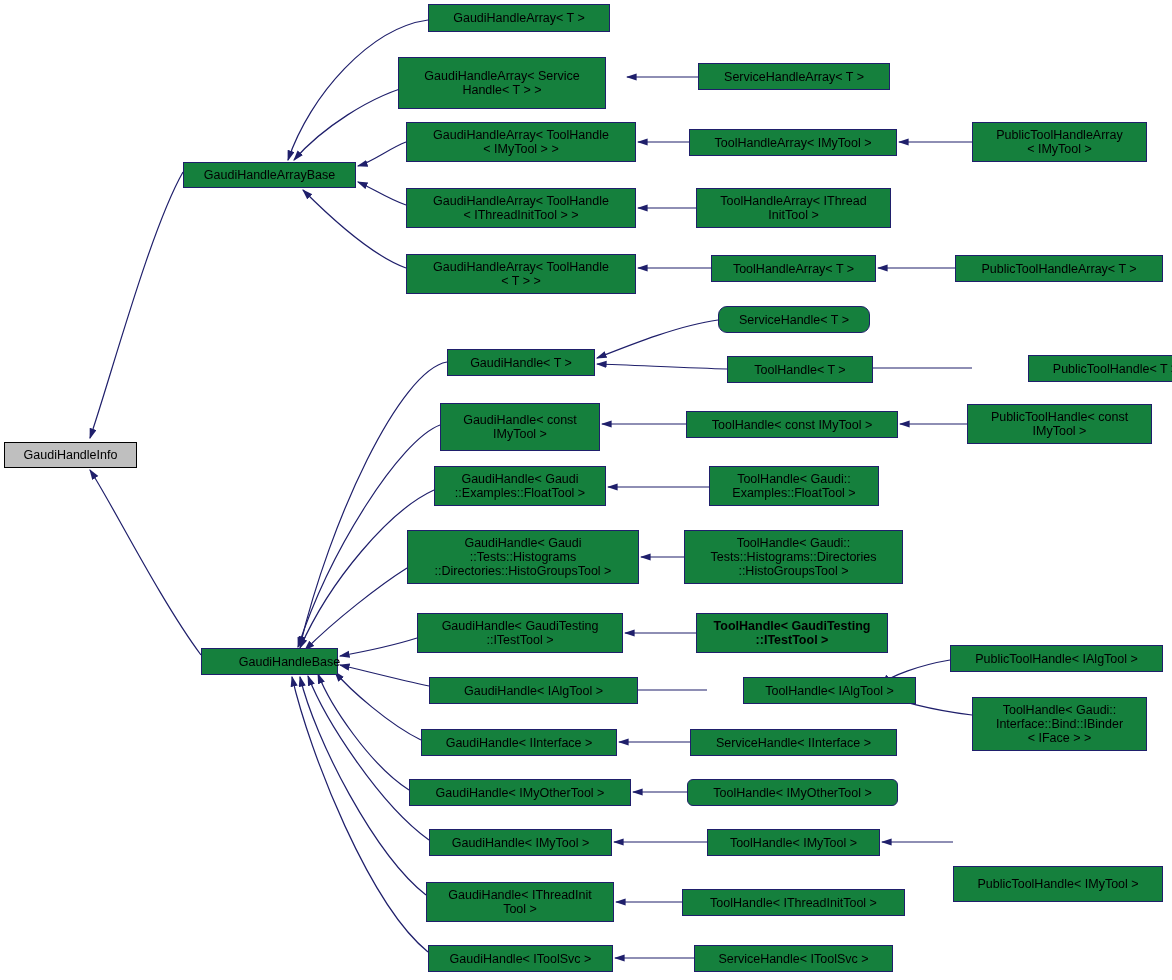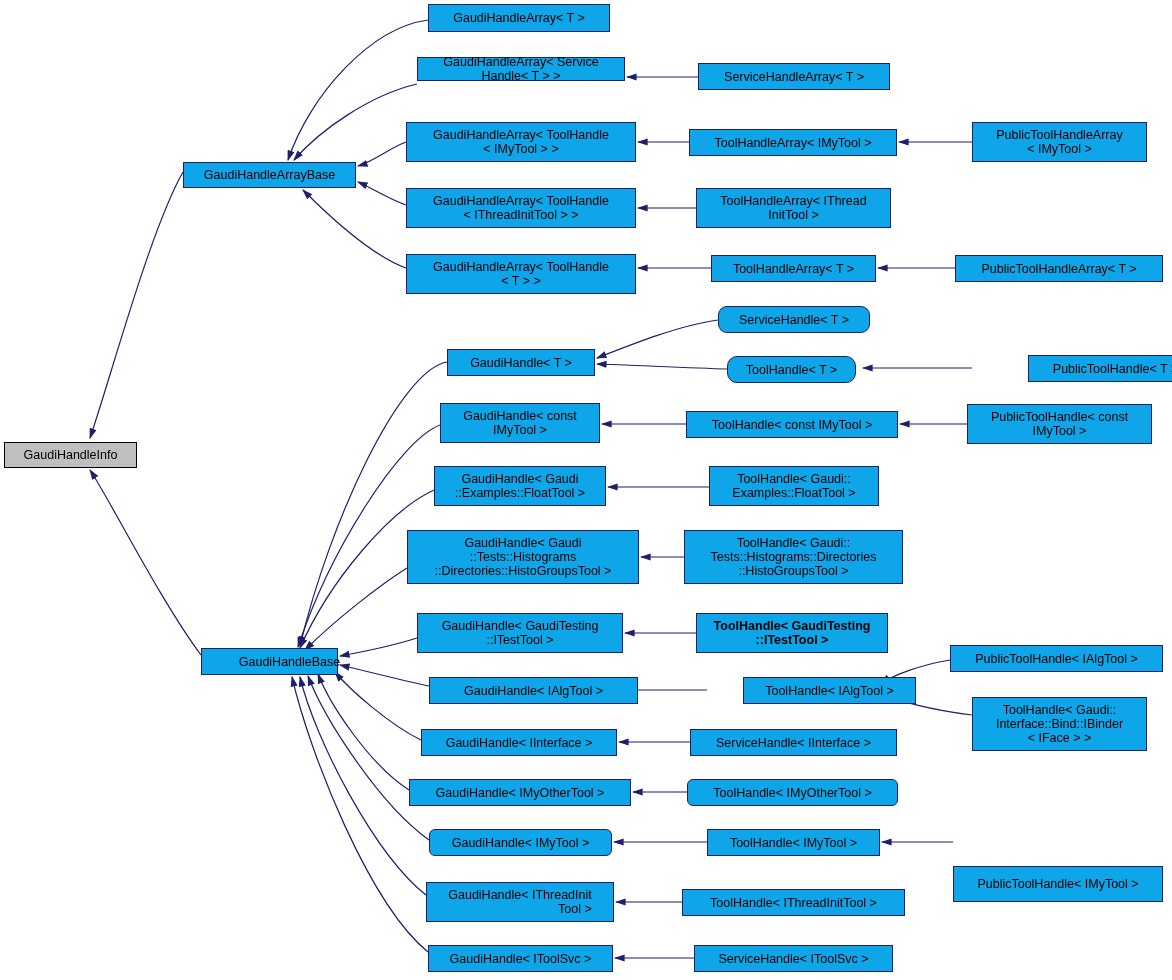--- a/index.html
+++ b/index.html
@@ -20,21 +20,21 @@
     left: 0;
     top: 0;
     width: 1172px;
     height: 980px;
     pointer-events: none;
   }
   .node {
     position: absolute;
     box-sizing: border-box;
     border: 1px solid #1f1f6b;
-    background: #0ea5e9;
+    background: #15803d;
     color: #000000;
     font-size: 12.5px;
     line-height: 14px;
     display: flex;
     align-items: center;
     justify-content: center;
     text-align: center;
     padding: 1px 4px;
     white-space: pre-line;
   }
@@ -94,42 +94,42 @@
         <path d="M 426 895 C 375 855, 315 740, 300 677" fill="none" stroke="#1f1f6b" stroke-width="1.2" marker-end="url(#arrow)"></path>
         <path d="M 682 902 L 616 902" fill="none" stroke="#1f1f6b" stroke-width="1.2" marker-end="url(#arrow)"></path>
         <path d="M 428 952 C 370 905, 310 755, 292 677" fill="none" stroke="#1f1f6b" stroke-width="1.2" marker-end="url(#arrow)"></path>
         <path d="M 694 958 L 615 958" fill="none" stroke="#1f1f6b" stroke-width="1.2" marker-end="url(#arrow)"></path>
       </g>
   </svg>
   <div id="node-layer">
       <div class="node root" style="left: 4px; top: 442px; width: 133px; height: 26px;">GaudiHandleInfo</div>
       <div class="node" style="left: 183px; top: 162px; width: 173px; height: 26px;">GaudiHandleArrayBase</div>
       <div class="node" style="left: 428px; top: 4px; width: 182px; height: 28px;">GaudiHandleArray&lt; T &gt;</div>
-      <div class="node" style="left: 417px; top: 57px; width: 208px; height: 24px;">GaudiHandleArray&lt; Service
+      <div class="node" style="left: 398px; top: 57px; width: 208px; height: 52px;">GaudiHandleArray&lt; Service
 Handle&lt; T &gt; &gt;</div>
       <div class="node" style="left: 406px; top: 122px; width: 230px; height: 40px;">GaudiHandleArray&lt; ToolHandle
 &lt; IMyTool &gt; &gt;</div>
       <div class="node" style="left: 406px; top: 188px; width: 230px; height: 40px;">GaudiHandleArray&lt; ToolHandle
 &lt; IThreadInitTool &gt; &gt;</div>
       <div class="node" style="left: 406px; top: 254px; width: 230px; height: 40px;">GaudiHandleArray&lt; ToolHandle
 &lt; T &gt; &gt;</div>
       <div class="node" style="left: 698px; top: 63px; width: 192px; height: 27px;">ServiceHandleArray&lt; T &gt;</div>
       <div class="node" style="left: 689px; top: 129px; width: 208px; height: 27px;">ToolHandleArray&lt; IMyTool &gt;</div>
       <div class="node" style="left: 696px; top: 188px; width: 195px; height: 40px;">ToolHandleArray&lt; IThread
 InitTool &gt;</div>
       <div class="node" style="left: 711px; top: 255px; width: 165px; height: 27px;">ToolHandleArray&lt; T &gt;</div>
       <div class="node" style="left: 972px; top: 122px; width: 175px; height: 40px;">PublicToolHandleArray
 &lt; IMyTool &gt;</div>
       <div class="node" style="left: 955px; top: 255px; width: 208px; height: 27px;">PublicToolHandleArray&lt; T &gt;</div>
       <div class="node" style="left: 201px; top: 648px; width: 137px; height: 27px; padding-left: 44px;">GaudiHandleBase</div>
       <div class="node" style="left: 447px; top: 349px; width: 148px; height: 27px;">GaudiHandle&lt; T &gt;</div>
       <div class="node" style="left: 718px; top: 306px; width: 152px; height: 27px; border-radius: 9px;">ServiceHandle&lt; T &gt;</div>
-      <div class="node" style="left: 727px; top: 356px; width: 129px; height: 27px; border-radius: 10px;">ToolHandle&lt; T &gt;</div>
+      <div class="node" style="left: 727px; top: 356px; width: 146px; height: 27px;">ToolHandle&lt; T &gt;</div>
       <div class="node" style="left: 1028px; top: 355px; width: 175px; height: 27px;">PublicToolHandle&lt; T &gt;</div>
-      <div class="node" style="left: 440px; top: 403px; width: 160px; height: 40px;">GaudiHandle&lt; const
+      <div class="node" style="left: 440px; top: 403px; width: 160px; height: 48px;">GaudiHandle&lt; const
 IMyTool &gt;</div>
       <div class="node" style="left: 686px; top: 411px; width: 212px; height: 27px;">ToolHandle&lt; const IMyTool &gt;</div>
       <div class="node" style="left: 967px; top: 404px; width: 185px; height: 40px;">PublicToolHandle&lt; const
 IMyTool &gt;</div>
       <div class="node" style="left: 434px; top: 466px; width: 172px; height: 40px;">GaudiHandle&lt; Gaudi
 ::Examples::FloatTool &gt;</div>
       <div class="node" style="left: 709px; top: 466px; width: 170px; height: 40px;">ToolHandle&lt; Gaudi::
 Examples::FloatTool &gt;</div>
       <div class="node" style="left: 407px; top: 530px; width: 232px; height: 54px;">GaudiHandle&lt; Gaudi
 ::Tests::Histograms
@@ -144,22 +144,22 @@
       <div class="node" style="left: 429px; top: 677px; width: 209px; height: 27px;">GaudiHandle&lt; IAlgTool &gt;</div>
       <div class="node" style="left: 707px; top: 677px; width: 173px; height: 27px; margin-left: 36px;">ToolHandle&lt; IAlgTool &gt;</div>
       <div class="node" style="left: 950px; top: 645px; width: 213px; height: 27px;">PublicToolHandle&lt; IAlgTool &gt;</div>
       <div class="node" style="left: 972px; top: 697px; width: 175px; height: 54px;">ToolHandle&lt; Gaudi::
 Interface::Bind::IBinder
 &lt; IFace &gt; &gt;</div>
       <div class="node" style="left: 421px; top: 729px; width: 196px; height: 27px;">GaudiHandle&lt; IInterface &gt;</div>
       <div class="node" style="left: 690px; top: 729px; width: 207px; height: 27px;">ServiceHandle&lt; IInterface &gt;</div>
       <div class="node" style="left: 409px; top: 779px; width: 222px; height: 27px;">GaudiHandle&lt; IMyOtherTool &gt;</div>
       <div class="node" style="left: 687px; top: 779px; width: 211px; height: 27px; border-radius: 6px;">ToolHandle&lt; IMyOtherTool &gt;</div>
-      <div class="node" style="left: 429px; top: 829px; width: 183px; height: 27px; border-radius: 6px;">GaudiHandle&lt; IMyTool &gt;</div>
+      <div class="node" style="left: 429px; top: 829px; width: 183px; height: 27px;">GaudiHandle&lt; IMyTool &gt;</div>
       <div class="node" style="left: 707px; top: 829px; width: 173px; height: 27px;">ToolHandle&lt; IMyTool &gt;</div>
       <div class="node" style="left: 953px; top: 866px; width: 210px; height: 36px;">PublicToolHandle&lt; IMyTool &gt;</div>
-      <div class="node" style="left: 426px; top: 882px; width: 188px; height: 40px; text-align: right;">GaudiHandle&lt; IThreadInit
+      <div class="node" style="left: 426px; top: 882px; width: 188px; height: 40px;">GaudiHandle&lt; IThreadInit
 Tool &gt;</div>
       <div class="node" style="left: 682px; top: 889px; width: 223px; height: 27px;">ToolHandle&lt; IThreadInitTool &gt;</div>
       <div class="node" style="left: 428px; top: 945px; width: 185px; height: 27px;">GaudiHandle&lt; IToolSvc &gt;</div>
       <div class="node" style="left: 694px; top: 945px; width: 199px; height: 27px;">ServiceHandle&lt; IToolSvc &gt;</div>
     </div>
 </div>
 
 </body></html>

